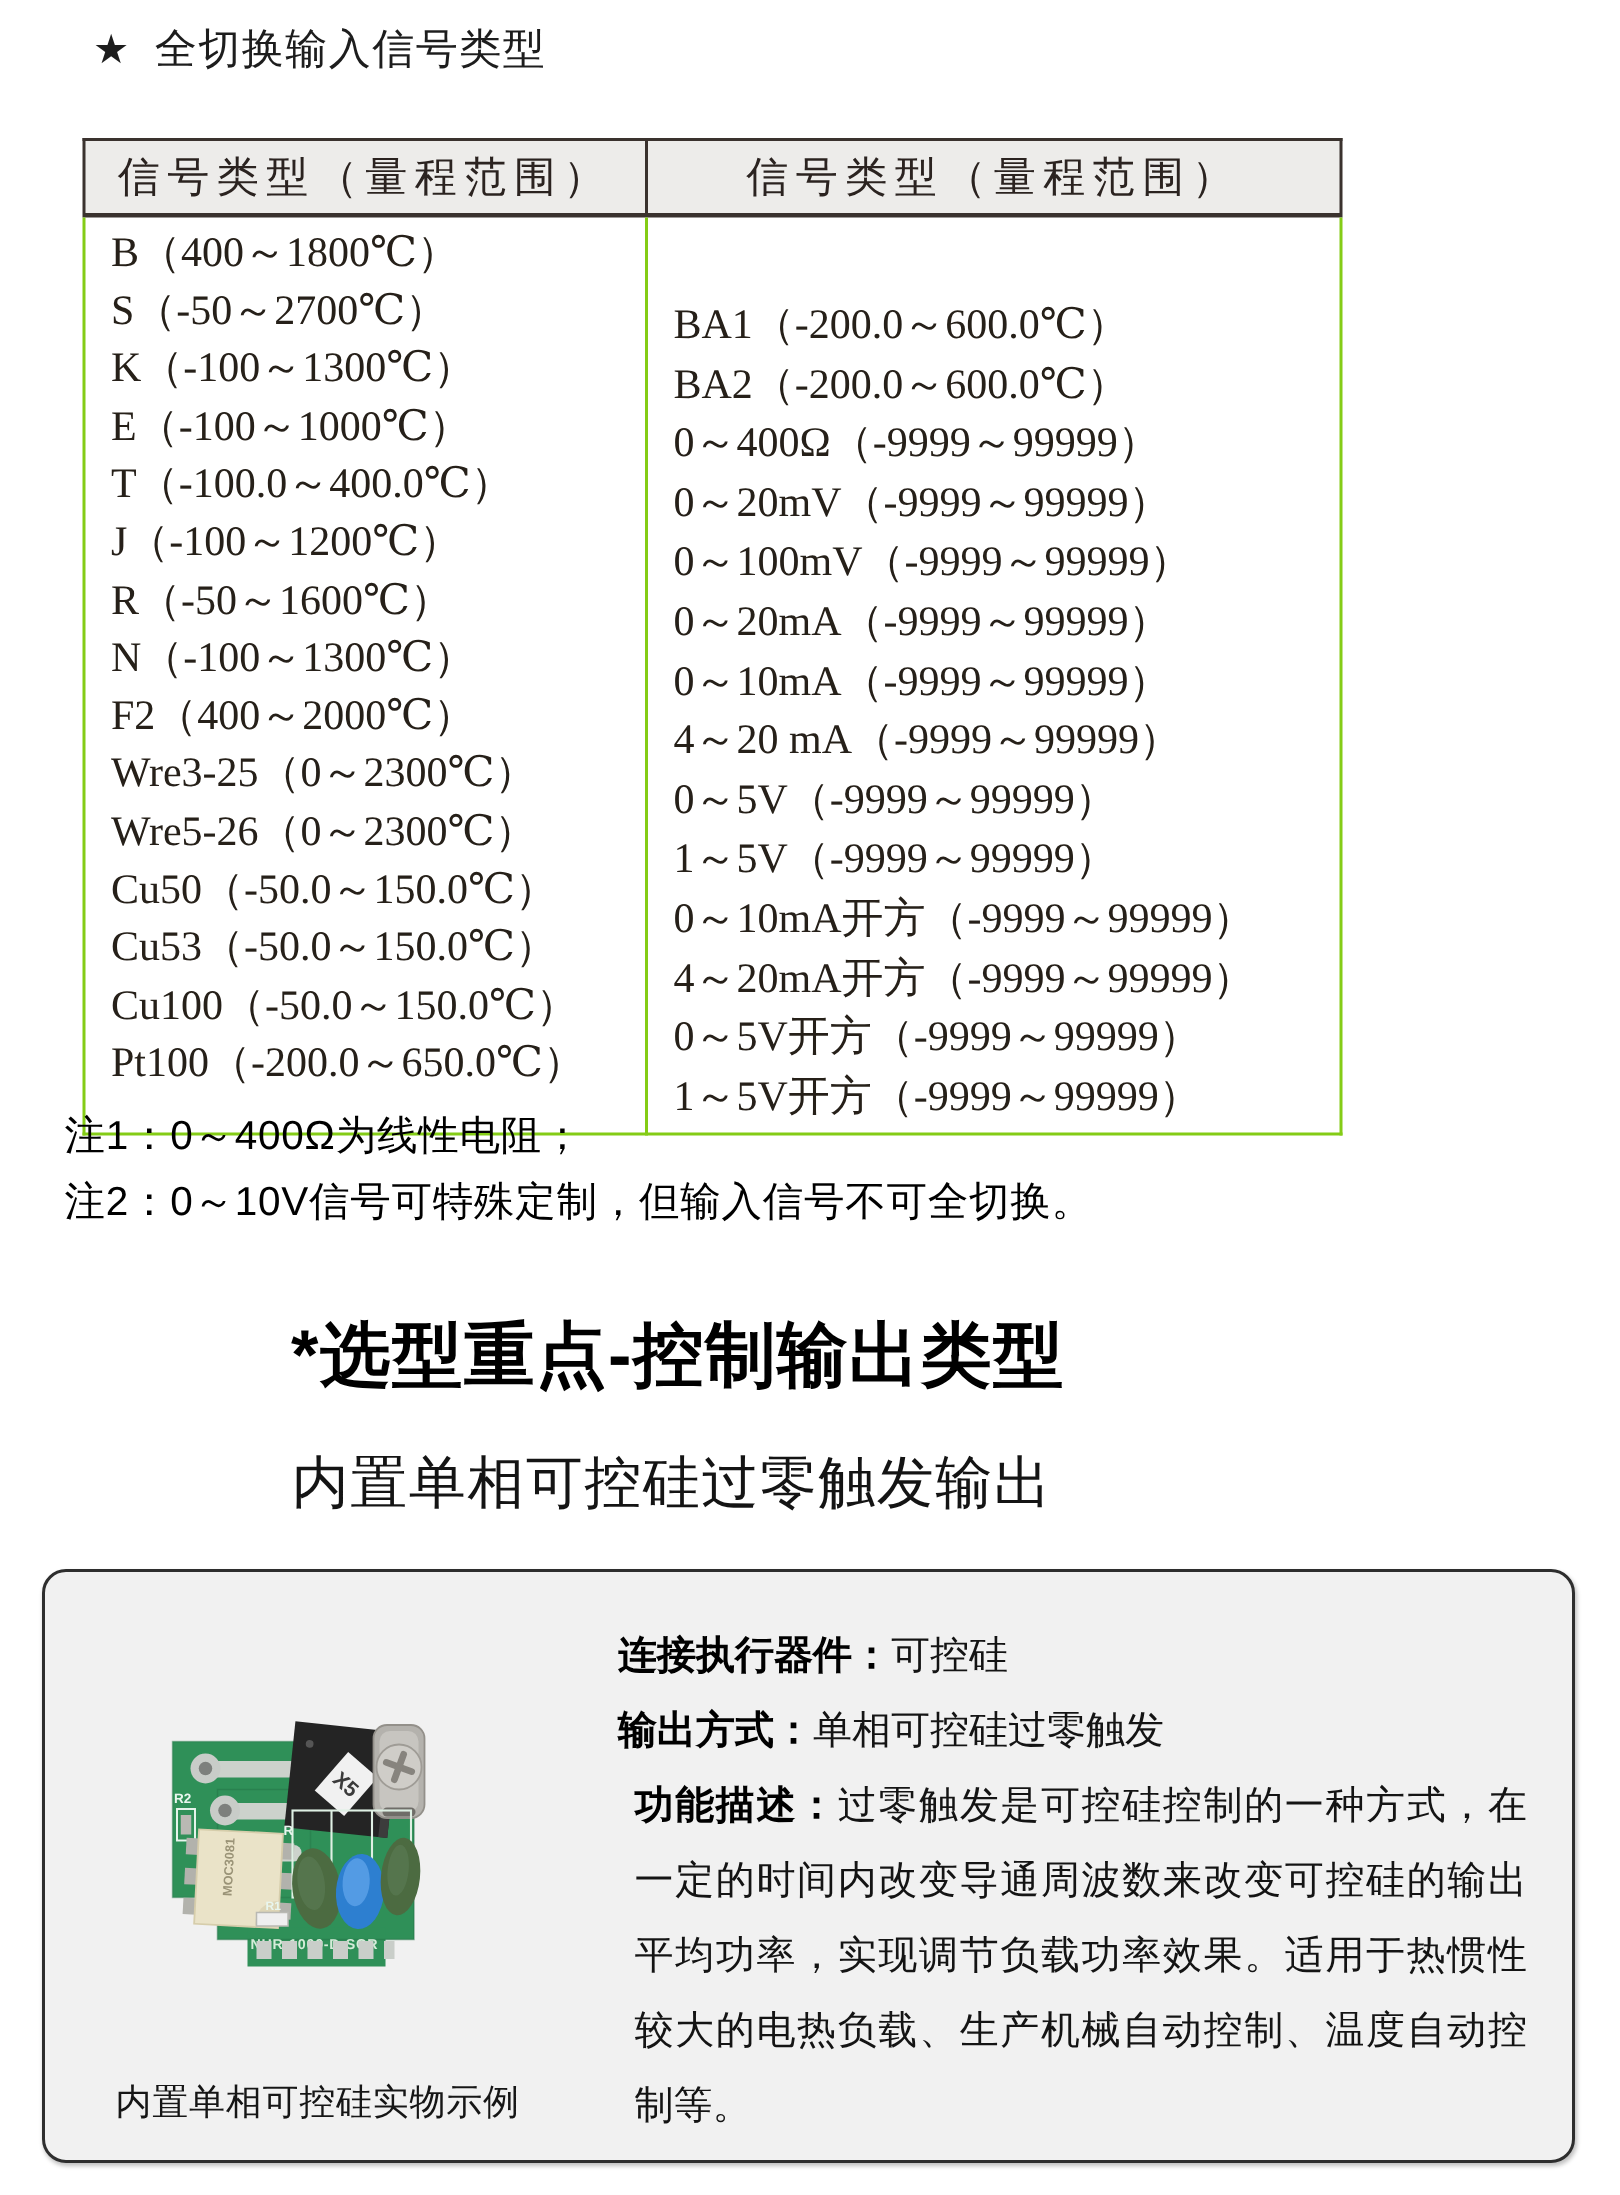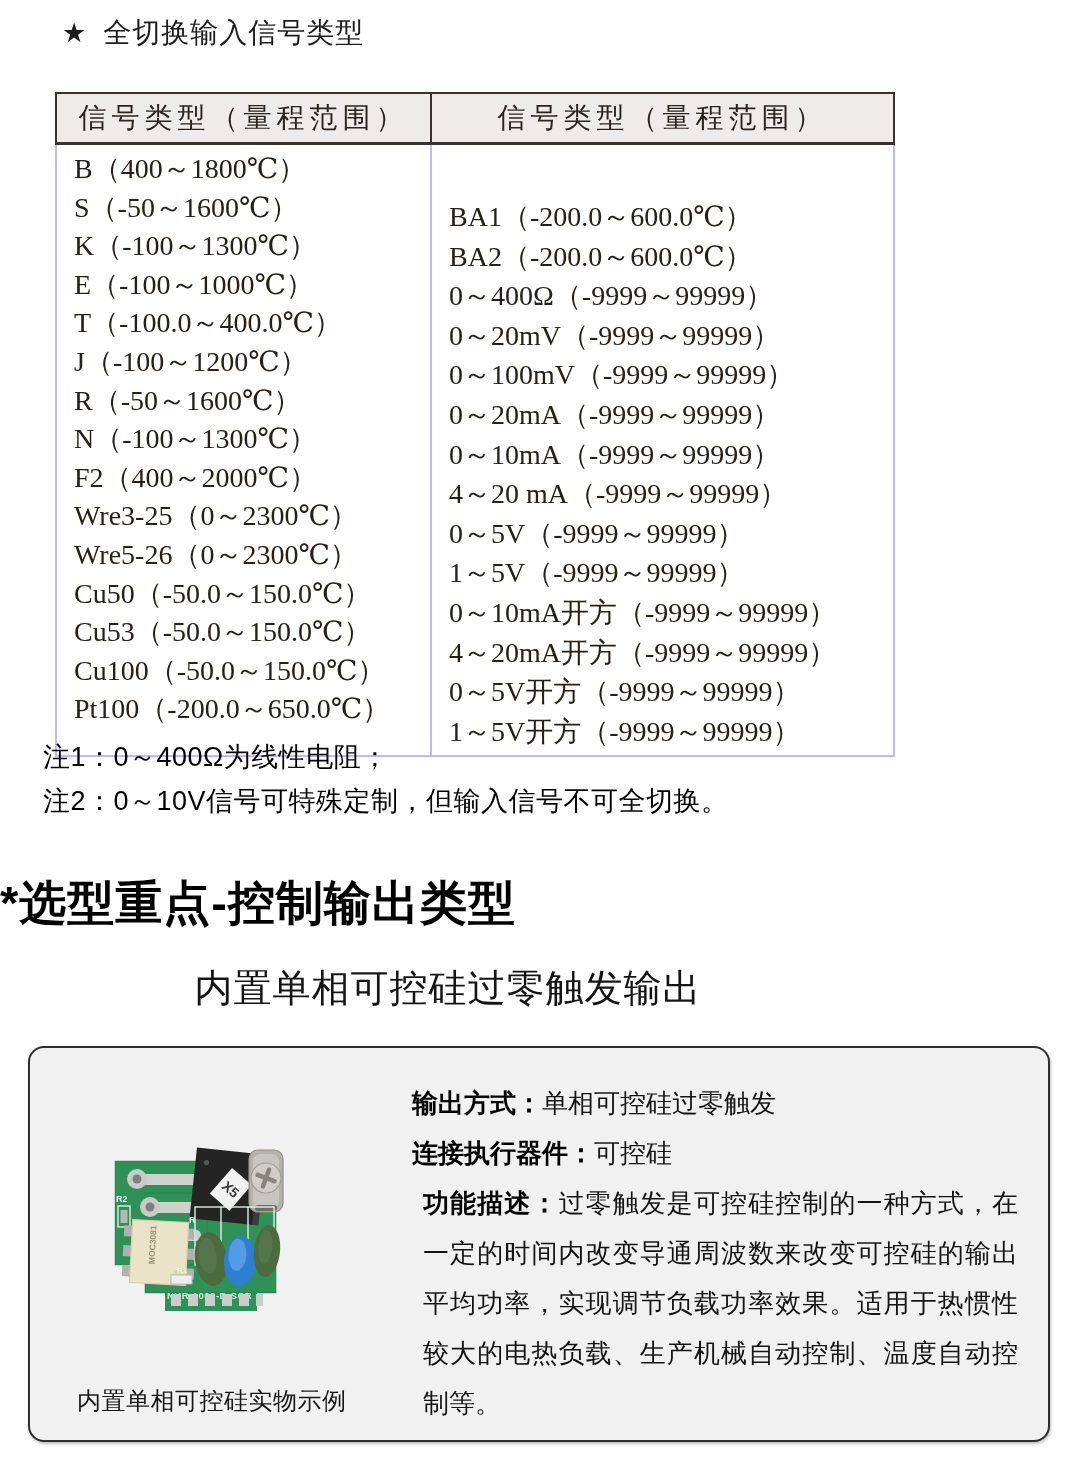--- a/index.html
+++ b/index.html
@@ -28,38 +28,38 @@
     background:#fff;
   }
   table.signal th {
     border:2px solid #3a322e; border-bottom-width:3px;
     background:#edecea;
     font-family:Liberation Sans, sans-serif;
     font-weight:normal; font-size:28px; color:#2b2320;
     height:46px; letter-spacing:5px; text-align:center;
   }
   table.signal td {
-    border:2px solid #c4b5fd;
+    border:2px solid #84cc16;
     vertical-align:top;
     padding:5px 0 4px 17px;
     font-family:"Liberation Serif","DejaVu Serif",serif;
     font-size:28px; color:#262019;
   }
   .cell-lines.left  .cell-line { line-height:38.6px; white-space:nowrap; }
   .cell-lines.right .cell-line { line-height:39.6px; white-space:nowrap; }
   .cell-lines.right { padding-top:4px;margin-top:43px; }
 
   
   .notes { position:absolute; left:43px; top:735px; font-size:27px; color:#000; }
   .notes .note-line { line-height:44px; letter-spacing:0.5px; }
 
   
   .selection-title {
     position:absolute; left:0; top:872px; width:904px;
-    text-align:left; font-size:47px; font-weight:bold; color:#000;
+    text-align:center; font-size:47px; font-weight:bold; color:#000;
     letter-spacing:1px;
   }
   .selection-subtitle {
     position:absolute; left:0; top:963px; width:896px;
     text-align:center; font-size:38px; font-weight:normal; color:#141414;
     letter-spacing:1px;
   }
 
   
   .card {
@@ -102,21 +102,21 @@
       <tr>
         <th>信号类型（量程范围）</th>
         <th>信号类型（量程范围）</th>
       </tr>
     </thead>
     <tbody>
       <tr>
         <td>
           <div class="cell-lines left">
               <div class="cell-line">B（400～1800℃）</div>
-              <div class="cell-line">S（-50～1600℃）</div>
+              <div class="cell-line">S（-50～2700℃）</div>
               <div class="cell-line">K（-100～1300℃）</div>
               <div class="cell-line">E（-100～1000℃）</div>
               <div class="cell-line">T（-100.0～400.0℃）</div>
               <div class="cell-line">J（-100～1200℃）</div>
               <div class="cell-line">R（-50～1600℃）</div>
               <div class="cell-line">N（-100～1300℃）</div>
               <div class="cell-line">F2（400～2000℃）</div>
               <div class="cell-line">Wre3-25（0～2300℃）</div>
               <div class="cell-line">Wre5-26（0～2300℃）</div>
               <div class="cell-line">Cu50（-50.0～150.0℃）</div>
@@ -254,24 +254,24 @@
           <rect x="132" y="147" width="10" height="12"></rect>
             <rect x="149" y="147" width="7" height="12"></rect>
         </g>
       </svg>
     </div>
 
     <div class="card-caption">内置单相可控硅实物示例</div>
 
     <div class="specs">
       <p>
-        <span class="lbl">输出方式：</span><span>单相可控硅过零触发</span>
+        <span class="lbl">连接执行器件：</span><span>可控硅</span>
       </p>
       <p>
-        <span class="lbl">连接执行器件：</span><span>可控硅</span>
+        <span class="lbl">输出方式：</span><span>单相可控硅过零触发</span>
       </p>
       <p class="spec-desc">
         <span class="lbl">功能描述：</span><span>过零触发是可控硅控制的一种方式，在一定的时间内改变导通周波数来改变可控硅的输出平均功率，实现调节负载功率效果。适用于热惯性较大的电热负载、生产机械自动控制、温度自动控制等。</span>
       </p>
     </div>
   </div>
 
 </div>
 
 </body></html>

